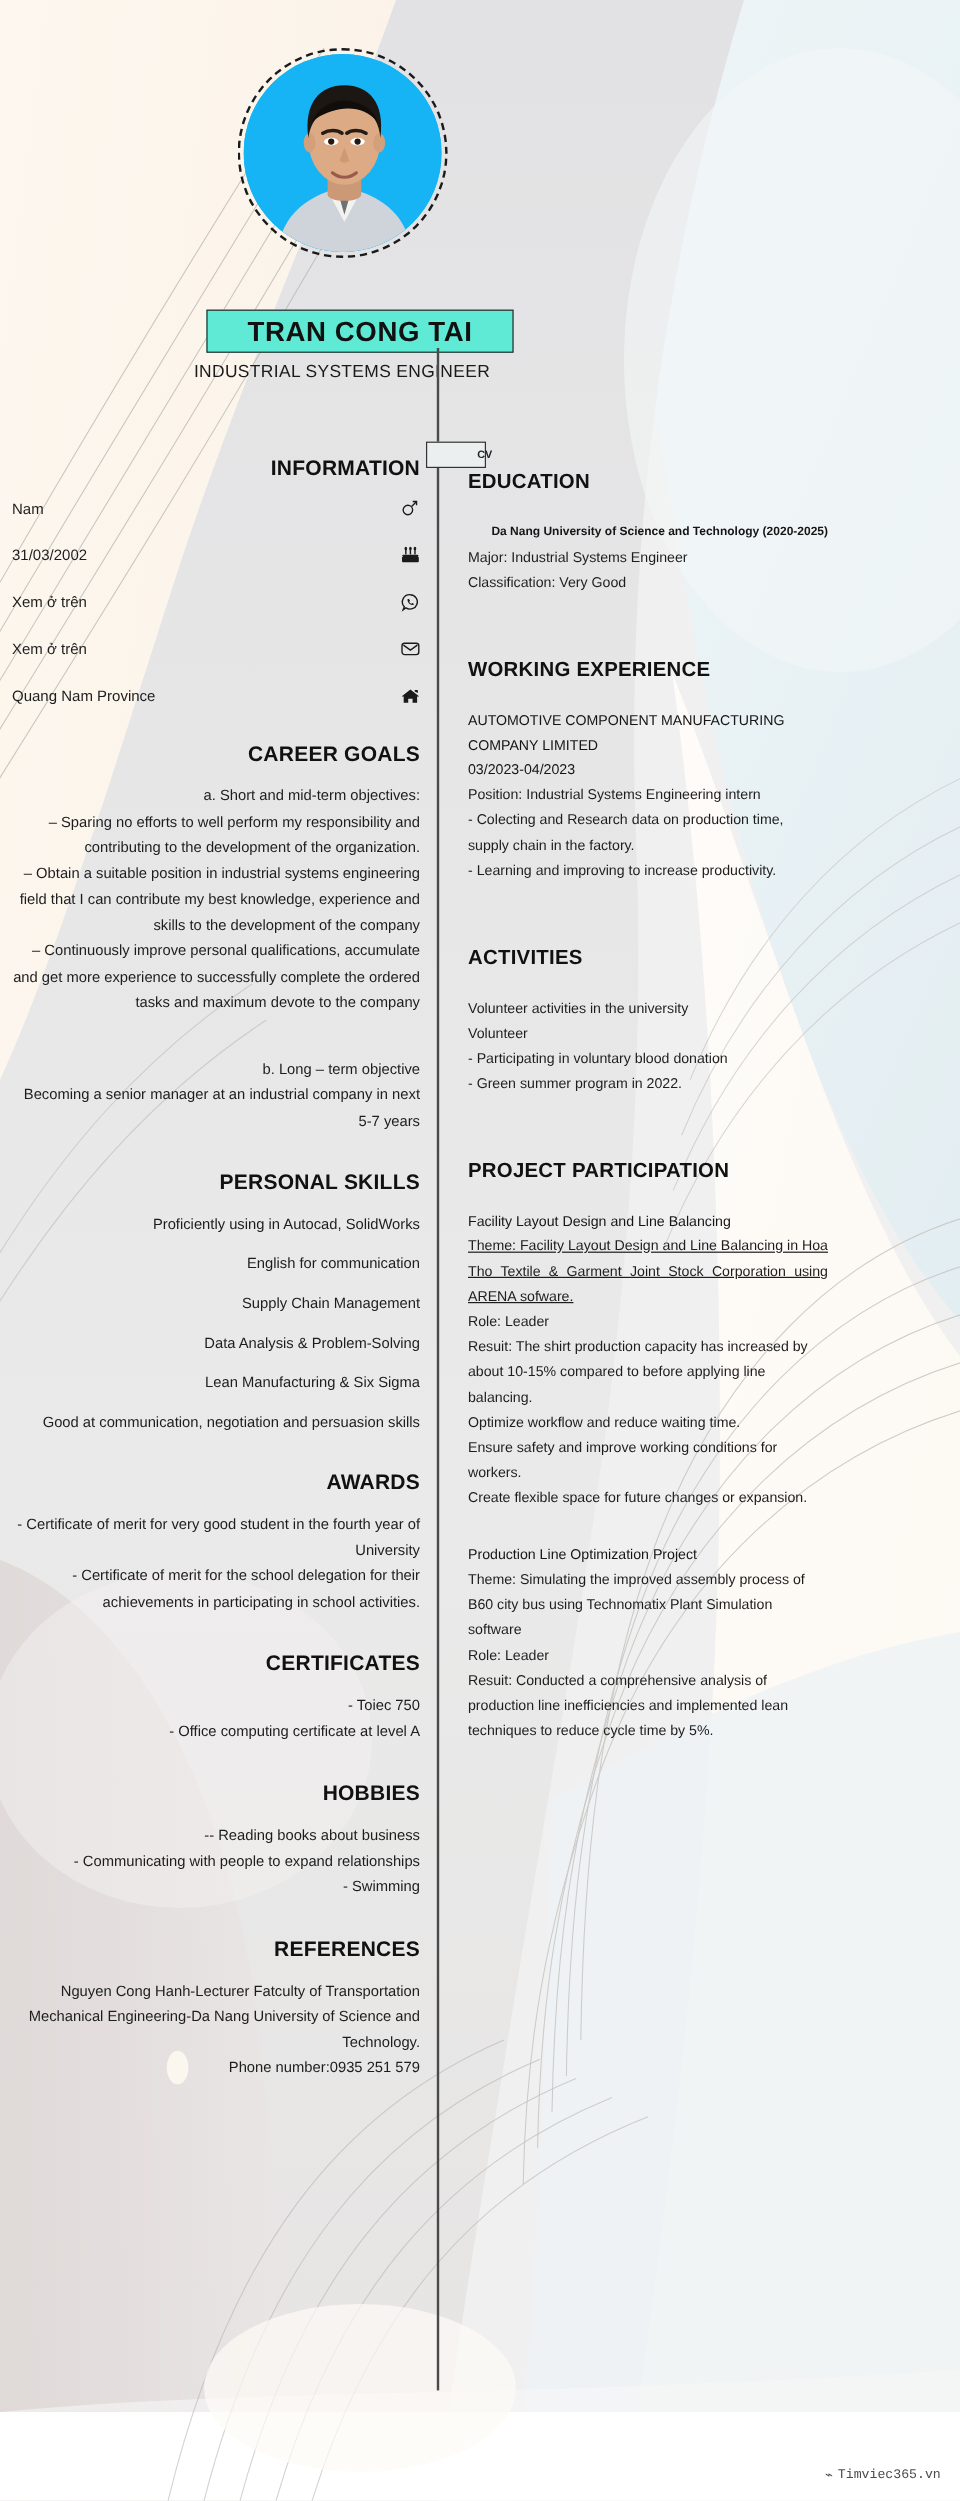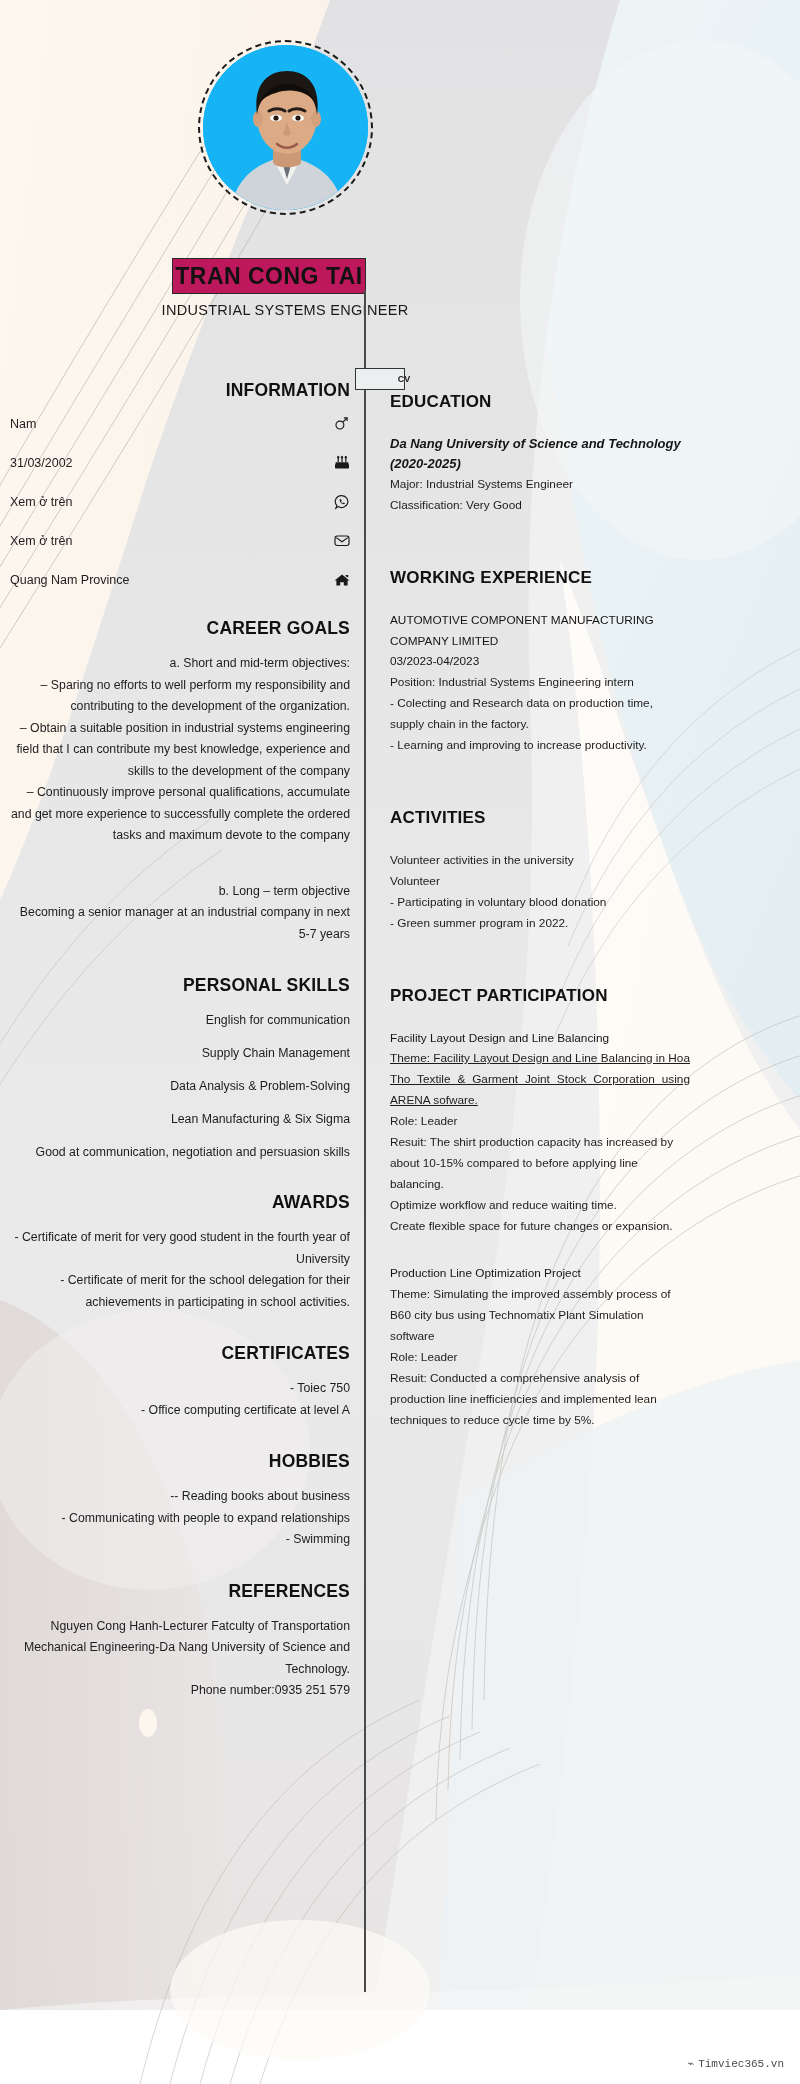--- a/index.html
+++ b/index.html
@@ -55,23 +55,23 @@
     border-radius: 50%;
     overflow: hidden;
     background: #16b4f5;
   }
   .photo-inner svg { display: block; }
 
   .name-band {
     position: absolute;
     left: 172px;
     top: 258px;
-    width: 194px;
+    width: 256px;
     height: 36px;
-    background: #be185d;
+    background: #5eead4;
     border: 1.5px solid #2a2a2a;
     box-sizing: border-box;
     display: flex;
     align-items: center;
     justify-content: center;
   }
   .name-band .nm {
     font-size: 23px;
     font-weight: bold;
     letter-spacing: 0.5px;
@@ -179,25 +179,25 @@
     text-align: left;
   }
   .right-col .sec-head {
     font-size: 17px;
     font-weight: bold;
     color: #111;
     margin: 12px 0 22px 0;
     letter-spacing: 0.2px;
   }
   .right-col .r-bold-i {
-    font-size: 13px;
+    font-size: 10px;
     font-weight: bold;
-    font-style: italic;
     line-height: 20px;
     color: #151515;
+    text-align: right;
   }
   .right-col .r-bold {
     font-size: 11.8px;
     font-weight: normal;
     line-height: 20.5px;
     color: #151515;
   }
   .right-col .r-txt {
     font-size: 11.8px;
     line-height: 21px;
@@ -418,20 +418,21 @@
     <div class="sec-head sp-top">CAREER GOALS</div>
     <p class="body">a. Short and mid-term objectives:</p>
     <p class="body">– Sparing no efforts to well perform my responsibility and contributing to the development of the organization.</p>
     <p class="body">– Obtain a suitable position in industrial systems engineering field that I can contribute my best knowledge, experience and skills to the development of the company</p>
     <p class="body">– Continuously improve personal qualifications, accumulate and get more experience to successfully complete the ordered tasks and maximum devote to the company</p>
     <div class="block-gap"></div>
     <p class="body">b. Long – term objective</p>
     <p class="body">Becoming a senior manager at an industrial company in next 5-7 years</p>
 
     <div class="sec-head sp-top">PERSONAL SKILLS</div>
+    <div class="skill-line">Proficiently using in Autocad, SolidWorks</div>
     <div class="skill-line">English for communication</div>
     <div class="skill-line">Supply Chain Management</div>
     <div class="skill-line">Data Analysis &amp; Problem-Solving</div>
     <div class="skill-line">Lean Manufacturing &amp; Six Sigma</div>
     <div class="skill-line">Good at communication, negotiation and persuasion skills</div>
 
     <div class="sec-head sp-top">AWARDS</div>
     <p class="body">- Certificate of merit for very good student in the fourth year of University</p>
     <p class="body">- Certificate of merit for the school delegation for their achievements in participating in school activities.</p>
 
@@ -473,20 +474,21 @@
 
     <div class="r-gap-lg"></div>
     <div class="sec-head">PROJECT PARTICIPATION</div>
 
     <div>
       <div class="r-bold">Facility Layout Design and Line Balancing</div>
       <div class="r-txt just">Theme: Facility Layout Design and Line Balancing in Hoa Tho Textile &amp; Garment Joint Stock Corporation using ARENA sofware.</div>
       <div class="r-txt">Role: Leader</div>
       <div class="r-txt">Resuit: The shirt production capacity has increased by about 10-15% compared to before applying line balancing.</div>
       <div class="r-txt">Optimize workflow and reduce waiting time.</div>
+      <div class="r-txt">Ensure safety and improve working conditions for workers.</div>
       <div class="r-txt">Create flexible space for future changes or expansion.</div>
     </div>
 
     <div class="r-gap-md"></div>
 
     <div>
       <div class="r-bold">Production Line Optimization Project</div>
       <div class="r-txt">Theme: Simulating the improved assembly process of B60 city bus using Technomatix Plant Simulation software</div>
       <div class="r-txt">Role: Leader</div>
       <div class="r-txt">Resuit: Conducted a comprehensive analysis of production line inefficiencies and implemented lean techniques to reduce cycle time by 5%.</div>

